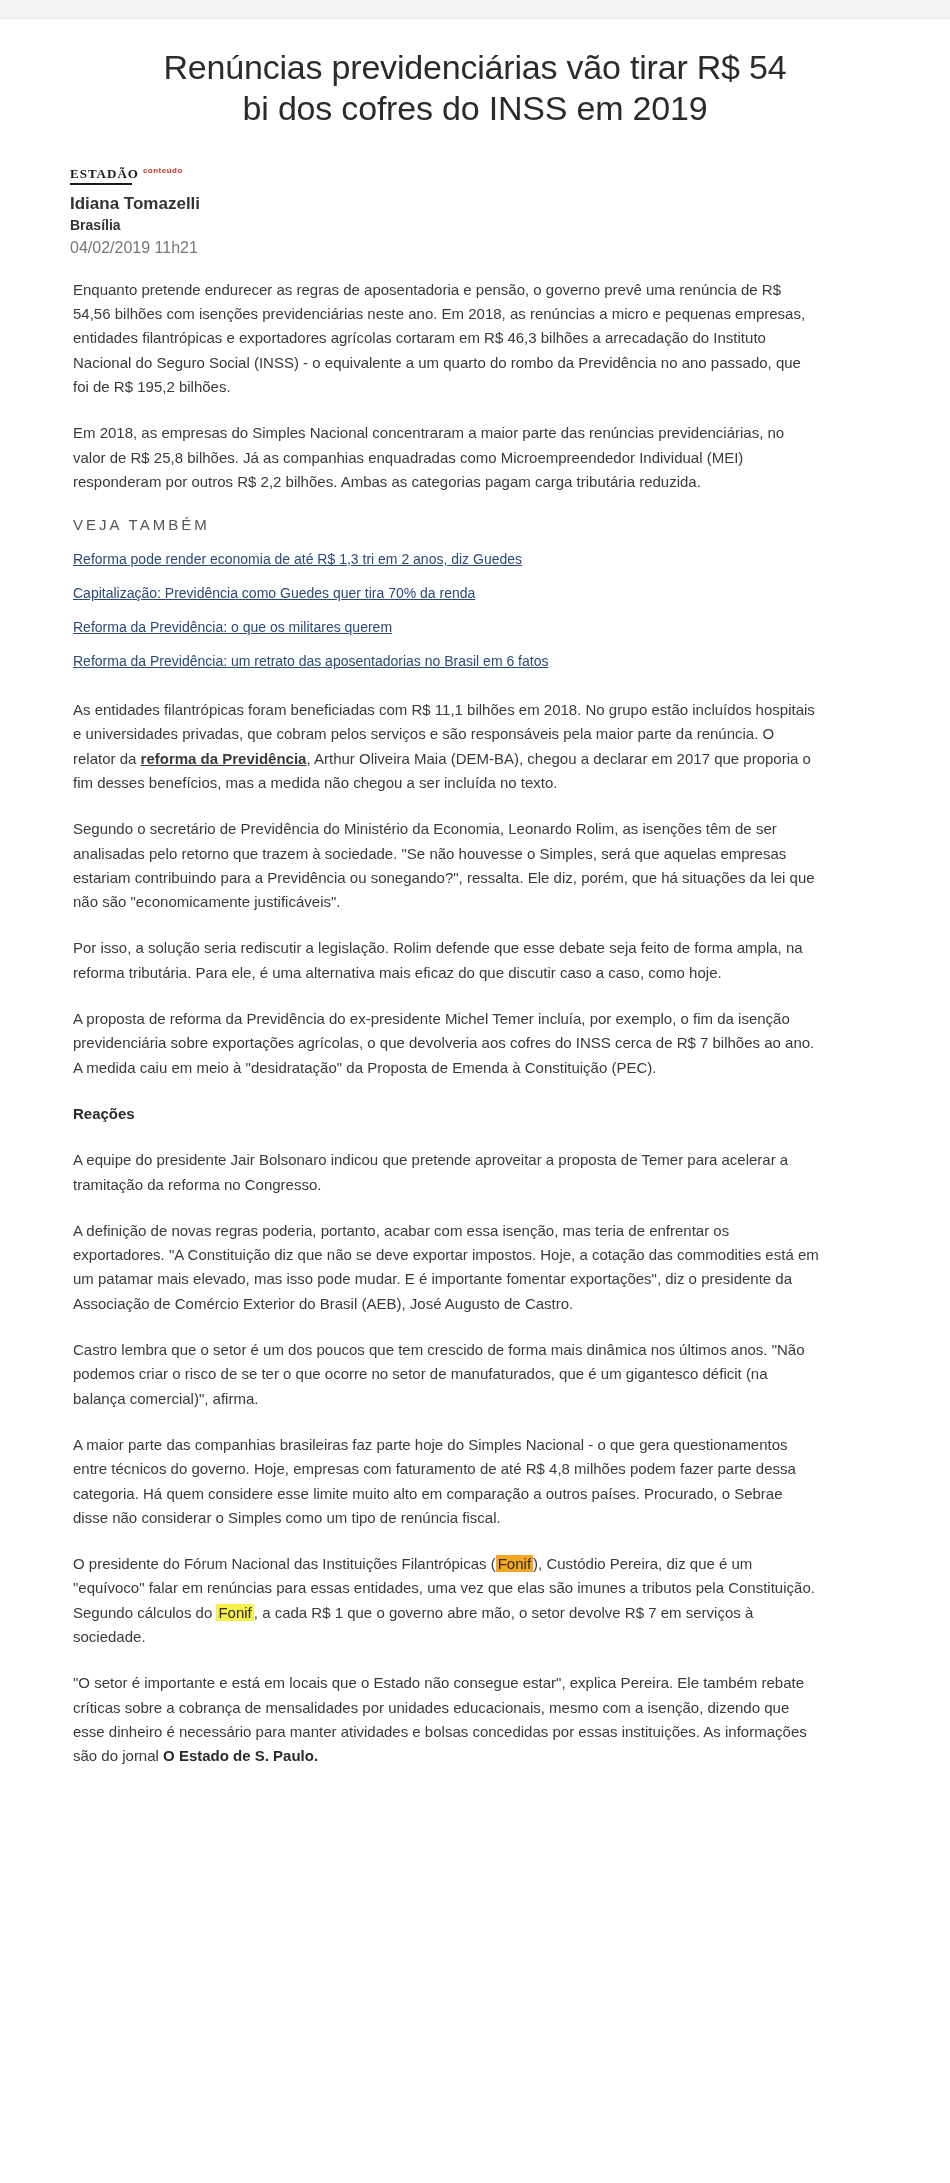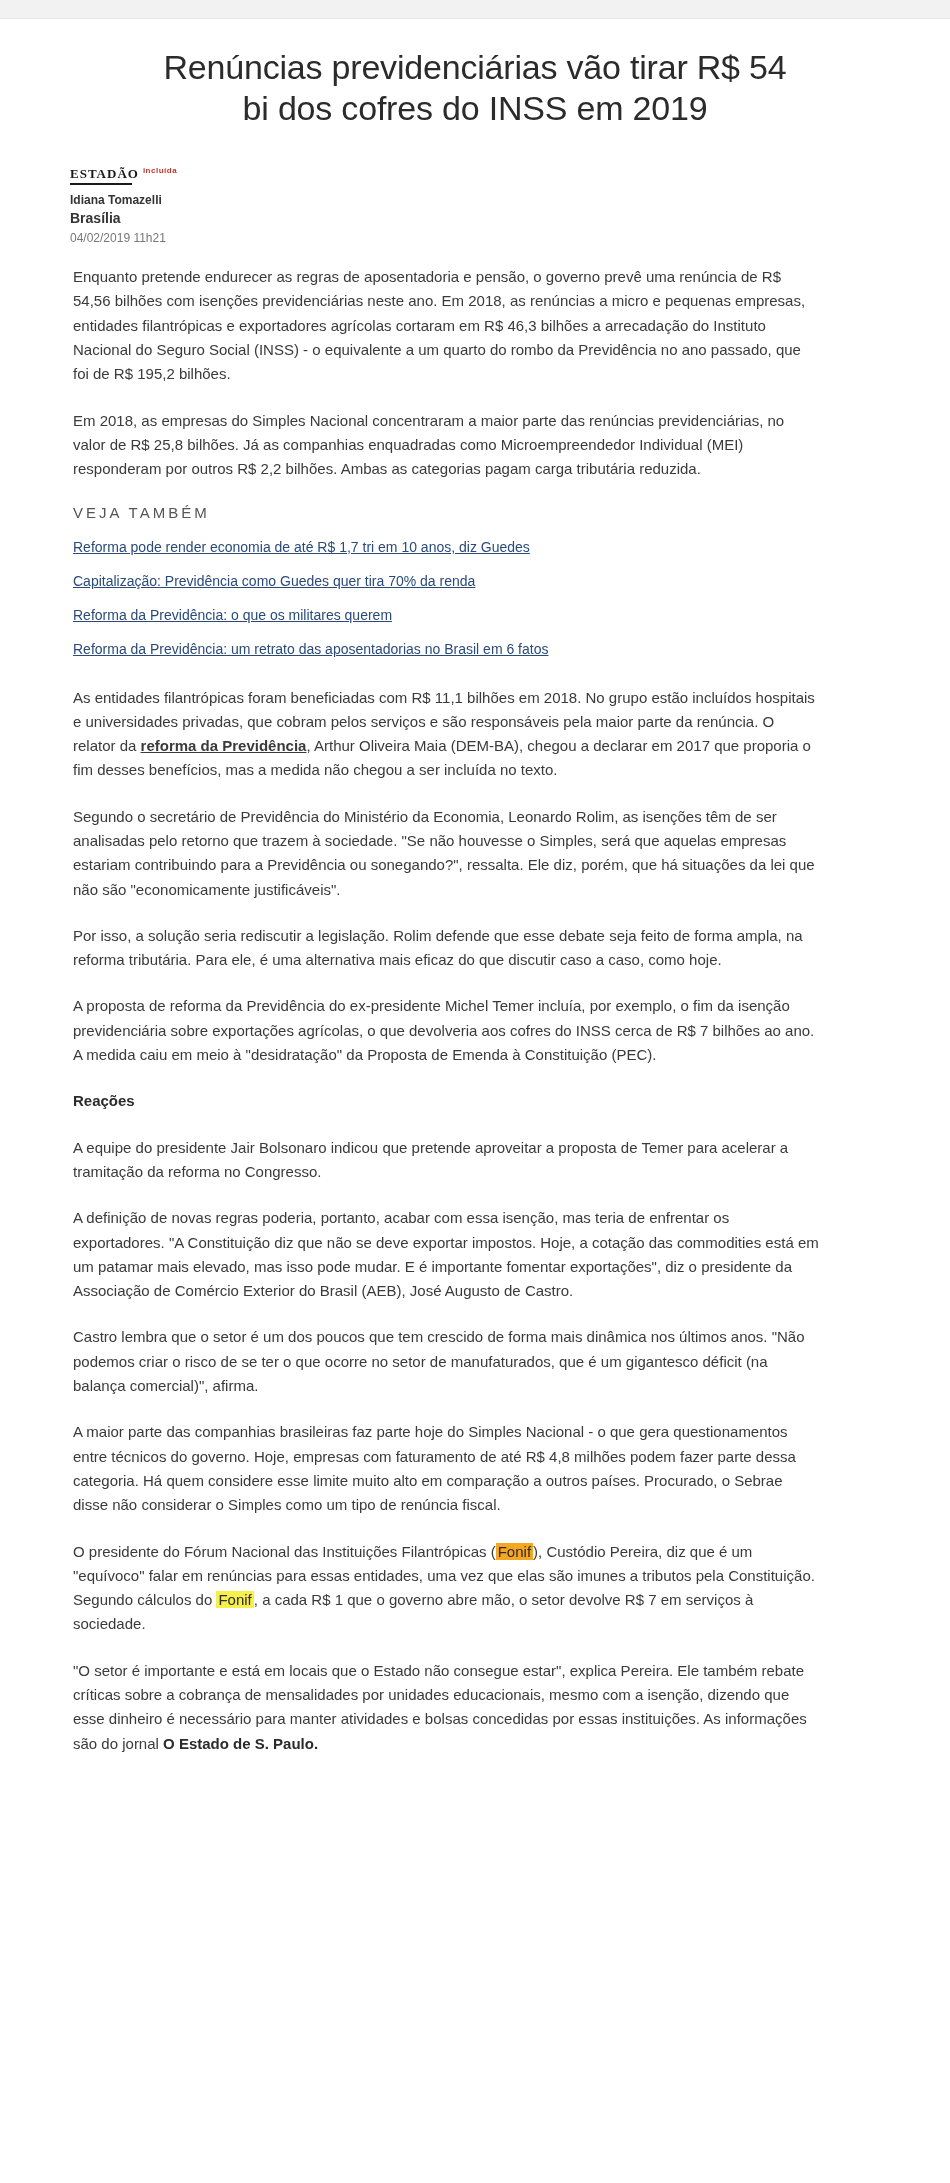--- a/index.html
+++ b/index.html
@@ -61,34 +61,34 @@
   .brand-suffix {
     font-family: "Liberation Sans", sans-serif;
     font-size: 8px;
     font-weight: bold;
     color: #c0392b;
     letter-spacing: 0.5px;
     margin-left: 4px;
     vertical-align: top;
   }
   .author {
-    font-size: 12px;
+    font-size: 17px;
     font-weight: bold;
     color: #333333;
     margin-top: 7px;
     line-height: 1.4;
   }
   .location {
     font-size: 14px;
     font-weight: bold;
     color: #333333;
     line-height: 1.4;
   }
   .timestamp {
-    font-size: 12px;
+    font-size: 16px;
     color: #777777;
     margin-top: 2px;
     line-height: 1.4;
   }
   .body-col {
     padding: 18px 130px 0 73px;
   }
   p.para {
     margin: 0 0 22px 0;
     font-size: 15px;
@@ -146,36 +146,36 @@
 <div class="page">
 
   <div class="topbar"></div>
 
   <div class="article">
 
     <h1 class="headline">Renúncias previdenciárias vão tirar R$ 54 bi dos cofres do INSS em 2019</h1>
 
     <div class="byline-block">
       <div class="brand">
-        <span>ESTADÃO</span><span class="brand-suffix">incluída</span>
+        <span>ESTADÃO</span><span class="brand-suffix">conteúdo</span>
         <span class="underline"></span>
       </div>
       <div class="author">Idiana Tomazelli</div>
       <div class="location">Brasília</div>
       <div class="timestamp">04/02/2019  11h21</div>
     </div>
 
     <div class="body-col">
 
       <p class="para">Enquanto pretende endurecer as regras de aposentadoria e pensão, o governo prevê uma renúncia de R$ 54,56 bilhões com isenções previdenciárias neste ano. Em 2018, as renúncias a micro e pequenas empresas, entidades filantrópicas e exportadores agrícolas cortaram em R$ 46,3 bilhões a arrecadação do Instituto Nacional do Seguro Social (INSS) - o equivalente a um quarto do rombo da Previdência no ano passado, que foi de R$ 195,2 bilhões.</p>
       <p class="para">Em 2018, as empresas do Simples Nacional concentraram a maior parte das renúncias previdenciárias, no valor de R$ 25,8 bilhões. Já as companhias enquadradas como Microempreendedor Individual (MEI) responderam por outros R$ 2,2 bilhões. Ambas as categorias pagam carga tributária reduzida.</p>
 
       <div class="section-title">VEJA TAMBÉM</div>
       <ul class="related-list">
-        <li><a class="related-link" href="#">Reforma pode render economia de até R$ 1,7 tri em 10 anos, diz Guedes</a></li>
+        <li><a class="related-link" href="#">Reforma pode render economia de até R$ 1,3 tri em 2 anos, diz Guedes</a></li>
         <li><a class="related-link" href="#">Capitalização: Previdência como Guedes quer tira 70% da renda</a></li>
         <li><a class="related-link" href="#">Reforma da Previdência: o que os militares querem</a></li>
         <li><a class="related-link" href="#">Reforma da Previdência: um retrato das aposentadorias no Brasil em 6 fatos</a></li>
       </ul>
 
       <p class="para"><span>As entidades filantrópicas foram beneficiadas com R$ 11,1 bilhões em 2018. No grupo estão incluídos hospitais e universidades privadas, que cobram pelos serviços e são responsáveis pela maior parte da renúncia. O relator da </span><a class="inline-link" href="#">reforma da Previdência</a><span>, Arthur Oliveira Maia (DEM-BA), chegou a declarar em 2017 que proporia o fim desses benefícios, mas a medida não chegou a ser incluída no texto.</span></p>
 
       <p class="para">Segundo o secretário de Previdência do Ministério da Economia, Leonardo Rolim, as isenções têm de ser analisadas pelo retorno que trazem à sociedade. "Se não houvesse o Simples, será que aquelas empresas estariam contribuindo para a Previdência ou sonegando?", ressalta. Ele diz, porém, que há situações da lei que não são "economicamente justificáveis".</p>
       <p class="para">Por isso, a solução seria rediscutir a legislação. Rolim defende que esse debate seja feito de forma ampla, na reforma tributária. Para ele, é uma alternativa mais eficaz do que discutir caso a caso, como hoje.</p>
       <p class="para">A proposta de reforma da Previdência do ex-presidente Michel Temer incluía, por exemplo, o fim da isenção previdenciária sobre exportações agrícolas, o que devolveria aos cofres do INSS cerca de R$ 7 bilhões ao ano. A medida caiu em meio à "desidratação" da Proposta de Emenda à Constituição (PEC).</p>

